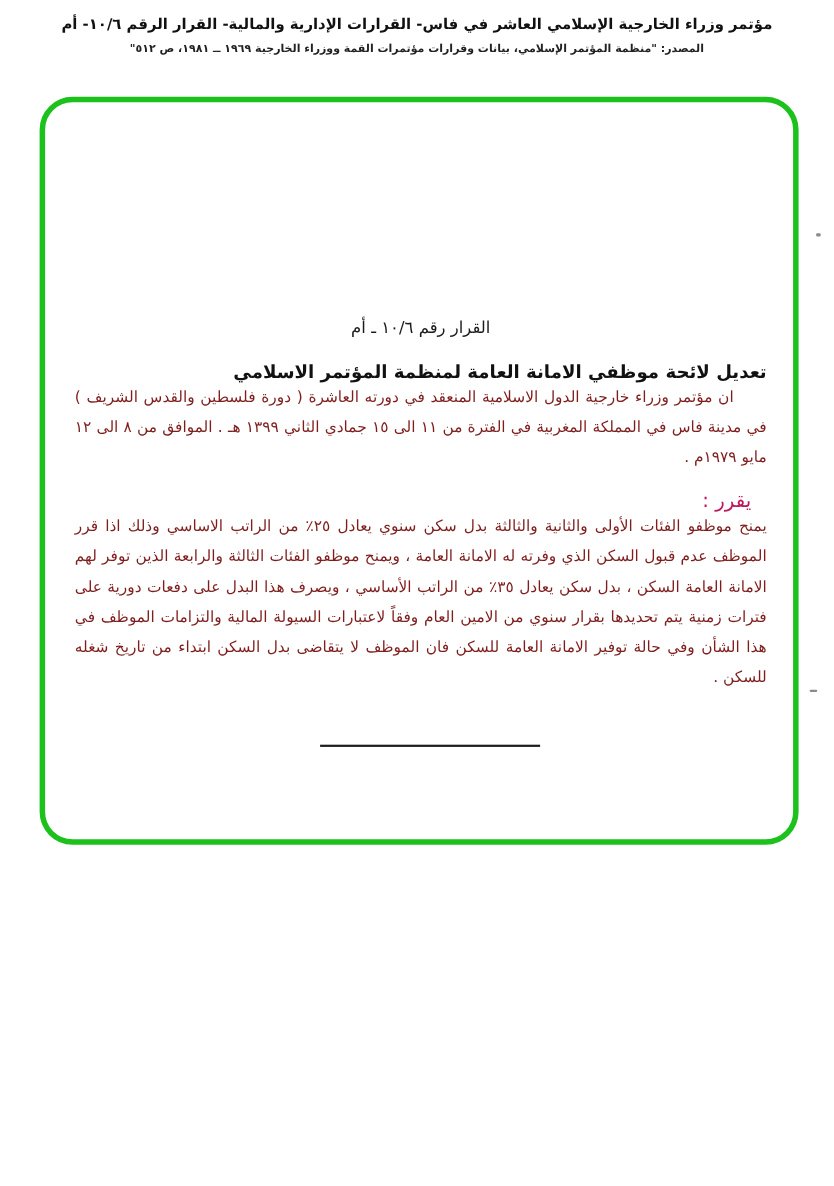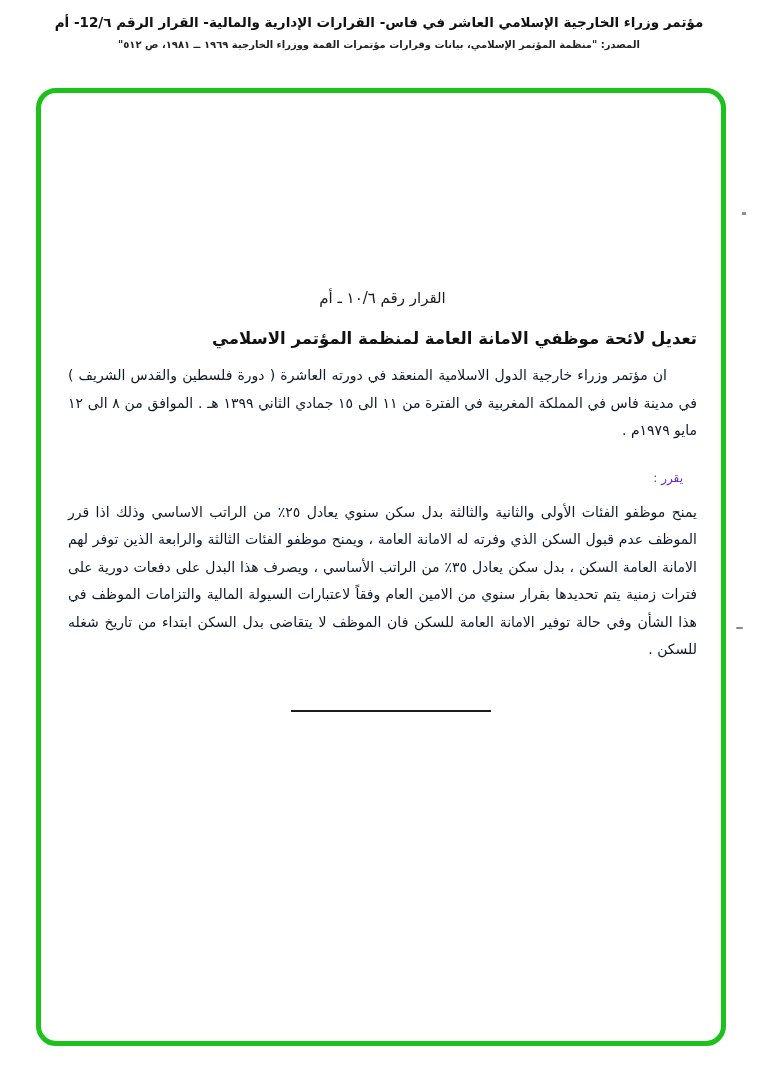--- a/index.html
+++ b/index.html
@@ -24,23 +24,23 @@
   }
   .top-header .line2 {
     font-size:10px;
     font-weight:bold;
     margin-top:9px;
     color:#222;
   }
   .page-frame {
     position:absolute;
     left:36px; top:88px;
-    width:690px; height:958px;
+    width:690px; height:680px;
     border:5px solid var(--accent-green, #1cc11c);
-    border-radius:20px;
+    border-radius:30px;
     background:#ffffff;
   }
   .content {
     direction:rtl;
     padding:196px 24px 0 27px;
     text-align:justify;
   }
   .doc-title {
     text-align:center;
     font-size:15px;
@@ -50,50 +50,49 @@
   .doc-subtitle {
     text-align:right;
     font-size:16.5px;
     font-weight:bold;
     margin-top:22px;
     color:#111;
   }
   .para {
     font-size:14px;
     line-height:27.5px;
-    margin-top:14px;
-    color:#0f172a;
+    color:#7f1d1d;
   }
   .para.indent { text-indent:30px; }
   .decree-label {
-    font-size:12px;
-    margin-top:26px;
+    font-size:18px;
+    margin-top:14px;
     text-indent:14px;
-    color:#6d28d9;
+    color:#be185d;
   }
   .closing-divider {
     width:200px;
     height:2px;
     background:#1c1c1c;
     margin:46px auto 0 auto;
     transform:translateX(8px); 
   }
   .speck {
     position:absolute;
     background:#8a8a8a;
     border-radius:1px;
   }
   .speck-1 { right:12px; top:212px; width:4px; height:3px; }
   .speck-2 { right:15px; top:627px; width:7px; height:2px; }
 </style>
 </head>
 <body>
 
 <div class="top-header">
-  <div class="line1">مؤتمر وزراء الخارجية الإسلامي العاشر في فاس- القرارات الإدارية والمالية- القرار الرقم 12/٦- أم</div>
+  <div class="line1">مؤتمر وزراء الخارجية الإسلامي العاشر في فاس- القرارات الإدارية والمالية- القرار الرقم ١٠/٦- أم</div>
   <div class="line2">المصدر: "منظمة المؤتمر الإسلامي، بيانات وقرارات مؤتمرات القمة ووزراء الخارجية ١٩٦٩ ــ ١٩٨١، ص ٥١٢"</div>
 </div>
 
 <div class="page-frame">
   <div class="content">
 
     <div class="doc-title">القرار رقم ١٠/٦ ـ أم</div>
 
     <div class="doc-subtitle">تعديل لائحة موظفي الامانة العامة لمنظمة المؤتمر الاسلامي</div>
 

